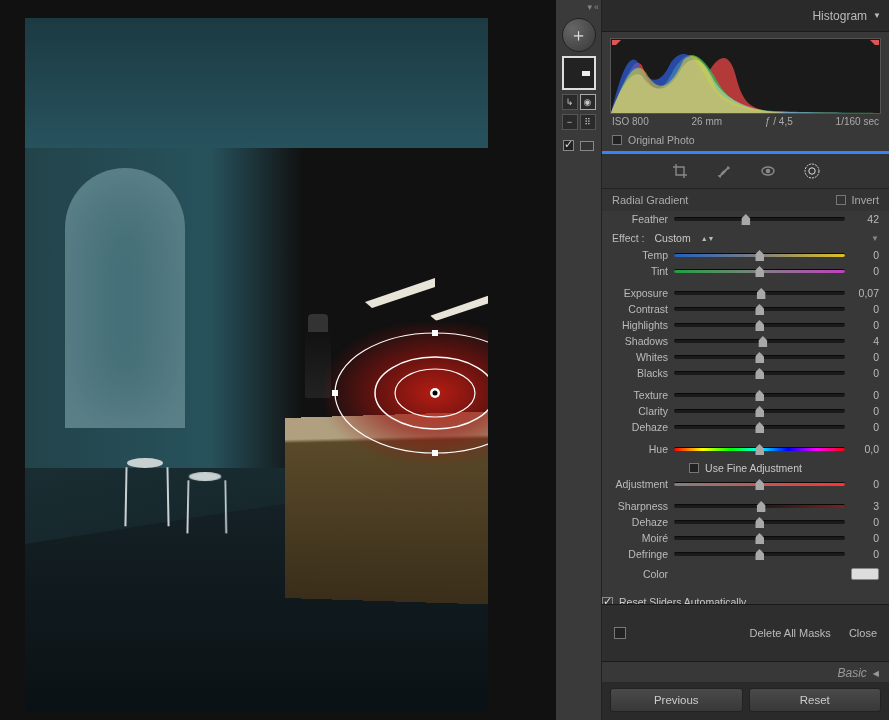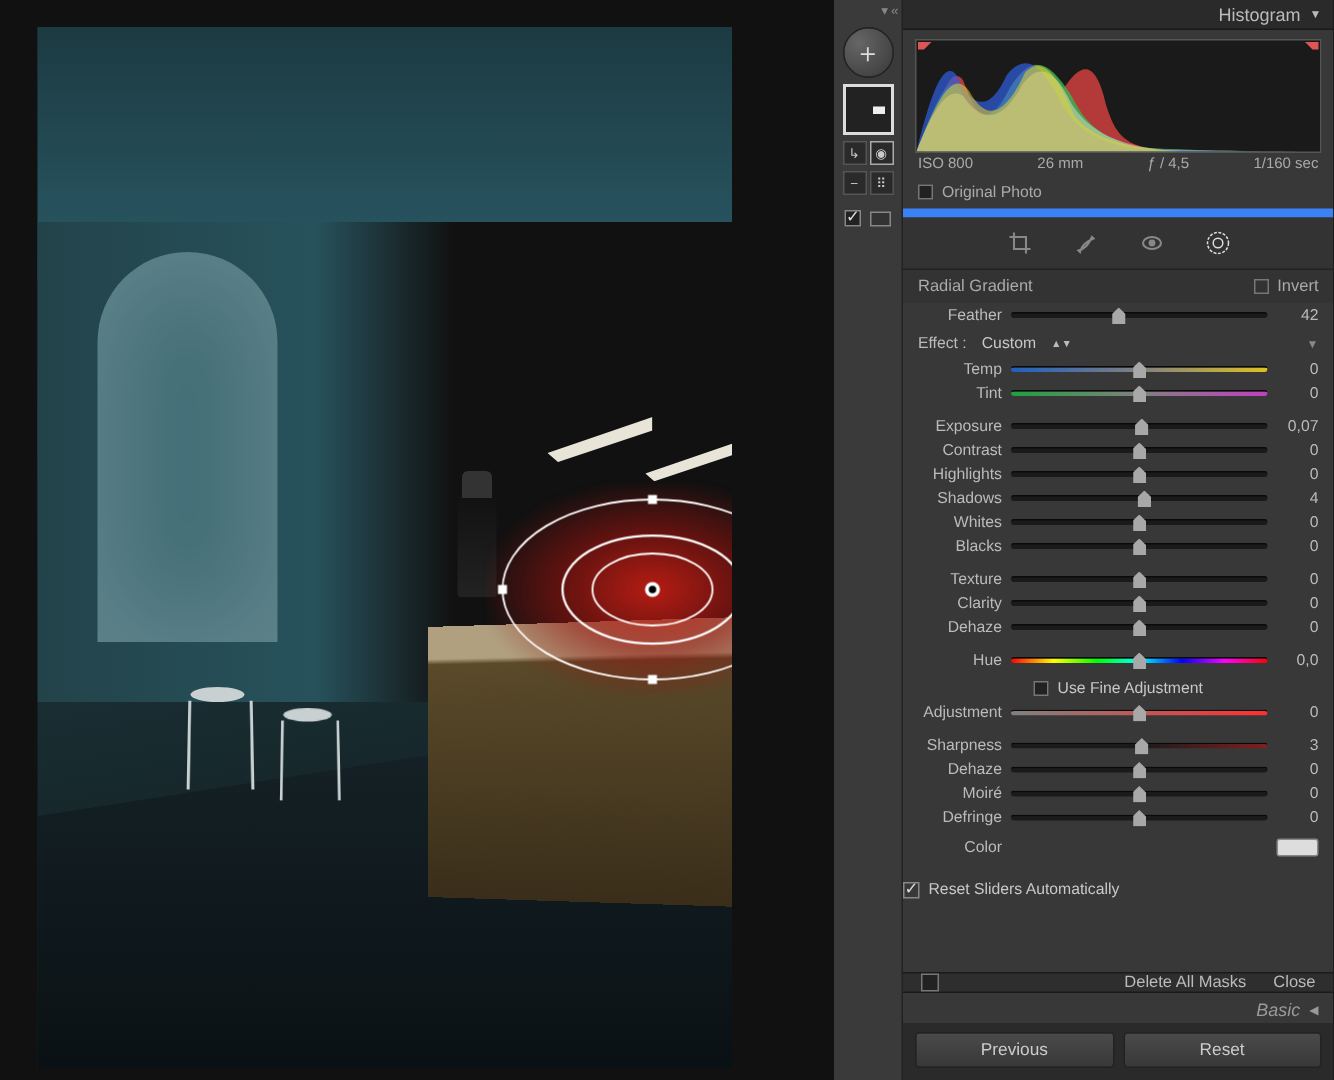--- a/index.html
+++ b/index.html
@@ -133,40 +133,40 @@
   .check-row { display:flex; gap:6px; align-items:center; margin-top:6px; font-size:10px;}
   .check-row .cb { width:11px; height:11px; border:1px solid #888; background:#222; position:relative;}
   .check-row .cb.checked::after { content:"✓"; position:absolute; top:-3px; left:0; font-size:11px; color:#ddd;}
 
   
   .right-panel {
     flex:1; background:#383838; display:flex; flex-direction:column;
     height:720px; overflow:hidden;
   }
   .panel-header {
-    height:20px; background:#2a2a2a; display:flex; align-items:center; justify-content:flex-end;
+    height:32px; background:#2a2a2a; display:flex; align-items:center; justify-content:flex-end;
     padding:0 8px; font-size:12px; color:#bbb; gap:6px; border-bottom:1px solid #1a1a1a;
   }
   .panel-header .tri { font-size:8px; }
   .histogram-box {
     margin:6px 8px 0; height:76px; border:1px solid #555; background:#1a1a1a;
     position:relative;
   }
   .histogram-box svg { width:100%; height:100%; }
   .clip-l, .clip-r { position:absolute; top:1px; width:9px; height:9px; }
   .clip-l { left:1px; border-top:5px solid #d55; border-right:5px solid transparent;}
   .clip-r { right:1px; border-top:5px solid #d55; border-left:5px solid transparent;}
   .histo-info {
     display:flex; justify-content:space-between; font-size:10px; color:#aaa;
     padding:2px 10px 4px;
     gap:38px;
   }
   .orig-row {
     display:flex; align-items:center; gap:6px; font-size:10.5px; color:#aaa;
-    padding:3px 10px 5px; border-bottom:6px solid #3b82f6;
+    padding:3px 10px 5px; border-bottom:3px solid #3b82f6;
   }
   .orig-row .cb { width:10px; height:10px; border:1px solid #777; background:#222;}
   .tool-tabs {
     display:flex; justify-content:center; gap:26px; padding:8px 0;
     border-bottom:1px solid #222; background:#333;
   }
   .tool-tabs .t { width:18px; height:18px; color:#888; cursor:pointer; display:flex; align-items:center; justify-content:center;}
   .tool-tabs .t.active { color:#ddd; }
   .grad-header {
     display:flex; align-items:center; justify-content:space-between;
@@ -217,21 +217,21 @@
     border-radius:2px;
   }
   .auto-reset {
     display:flex; align-items:center; gap:6px;
     font-size:10.5px; padding:10px 0 14px;
   }
   .auto-reset .cb { width:11px; height:11px; border:1px solid #888; position:relative;}
   .auto-reset .cb.checked::after { content:"✓"; position:absolute; top:-3px; left:0; font-size:11px; color:#ddd;}
   .footer-row {
     display:flex; align-items:center; justify-content:flex-end; gap:18px;
-    font-size:11px; color:#bbb; padding:0 12px;
+    font-size:11px; color:#bbb; padding:22px 12px;
     background:#2e2e2e; border-top:1px solid #1a1a1a; border-bottom:1px solid #1a1a1a;
   }
   .footer-row .sw-icon {
     margin-right:auto; width:12px; height:12px; border:1px solid #777; background:#222;
   }
   .basic-row {
     display:flex; align-items:center; justify-content:flex-end;
     font-size:12px; font-style:italic; color:#999; font-family: Georgia, serif;
     padding:4px 10px 2px; gap:6px;
   }

